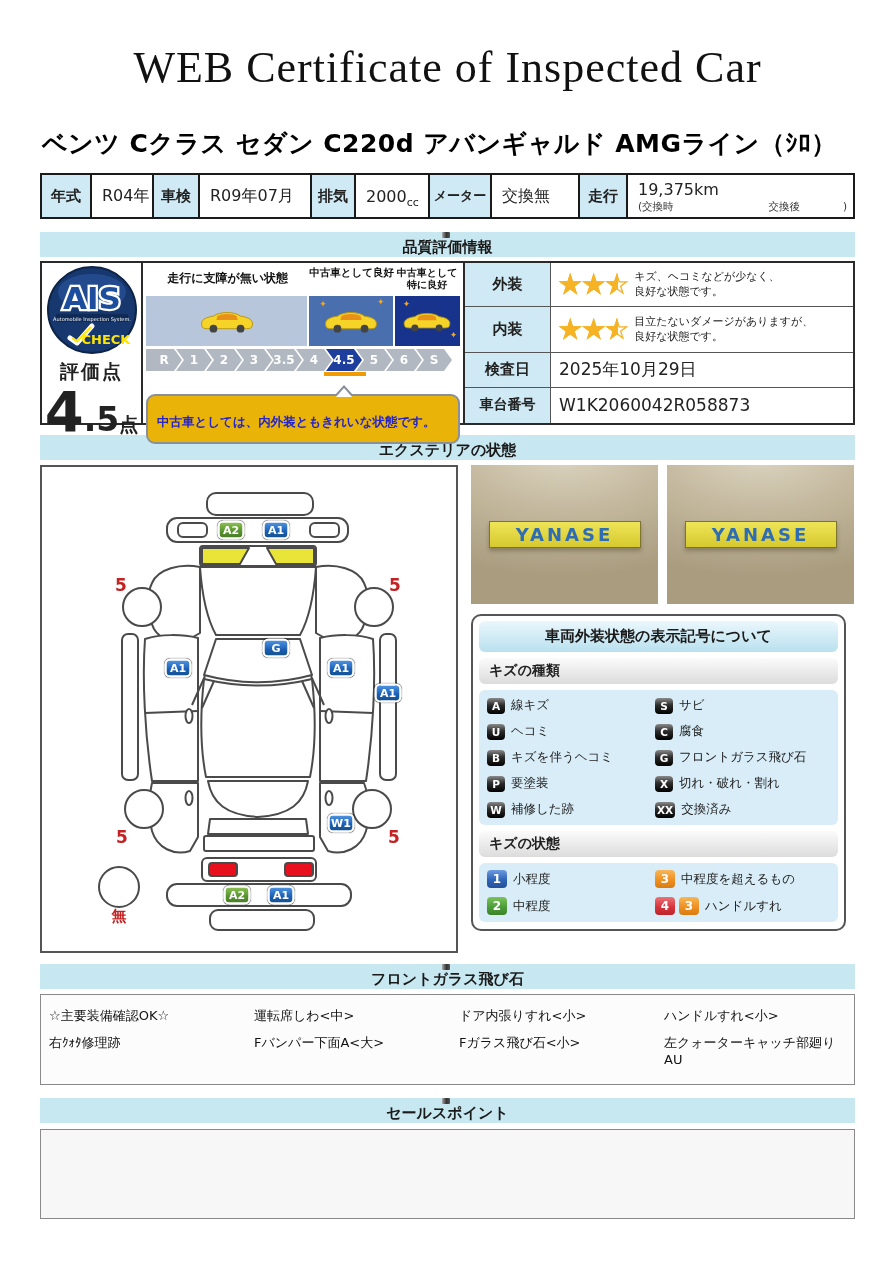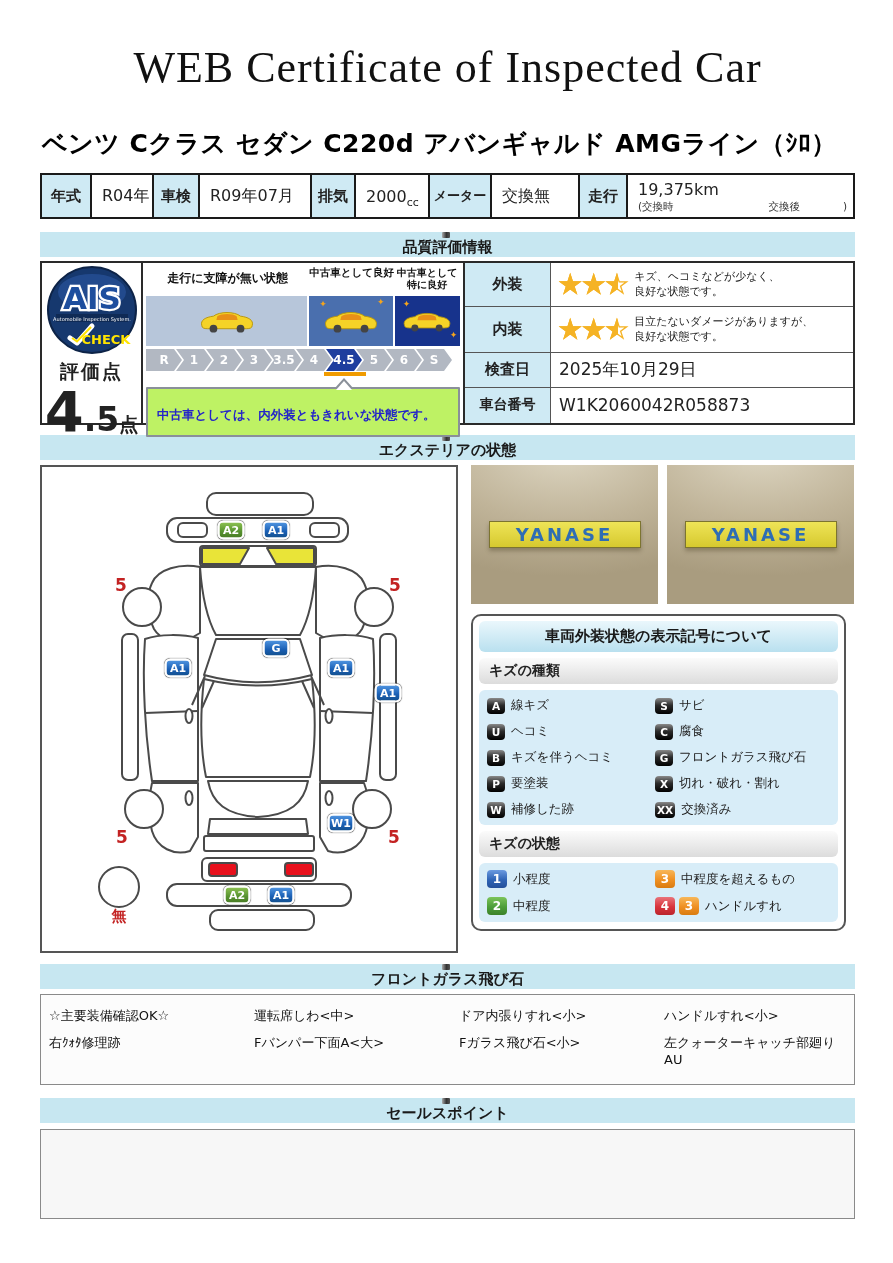--- a/index.html
+++ b/index.html
@@ -64,21 +64,21 @@
   .chev {
     width:36px; height:22px; margin-left:-6px; line-height:22px; text-align:center;
     color:#fff; font-weight:bold; font-size:12px; background:#b2b8c2;
     clip-path:polygon(0% 0%, calc(100% - 8px) 0%, 100% 50%, calc(100% - 8px) 100%, 0% 100%, 8px 50%);
   }
   .chev:first-child { margin-left:0; clip-path:polygon(0% 0%, calc(100% - 8px) 0%, 100% 50%, calc(100% - 8px) 100%, 0% 100%); }
   .chev.active { background:#1e3e9e; }
   .chev-marker { position:absolute; height:4px; background:#f09b00; bottom:-5px; left:178px; width:42px; }
 
   .bubble {
-    margin-top:16px; border:2px solid #8a9099; border-radius:1px; background:#bef264;
+    margin-top:23px; border:2px solid #8a9099; border-radius:9px; background:#eab308;
     min-height:50px; padding:15px 9px 6px 9px; position:relative;
   }
   .bubble-arrow-o { position:absolute; top:-11px; left:186px; width:0; height:0;
     border-left:10px solid transparent; border-right:10px solid transparent; border-bottom:11px solid #8a9099; }
   .bubble-arrow-i { position:absolute; top:-8px; left:188px; width:0; height:0;
     border-left:8px solid transparent; border-right:8px solid transparent; border-bottom:9px solid #fff; }
   .bubble .txt { color:#2525c8; font-weight:bold; font-size:12.5px; }
 
   .q-right { flex:1; display:flex; flex-direction:column;border-radius:21px; }
   .q-row { display:flex; border-bottom:1.5px solid #555; }

